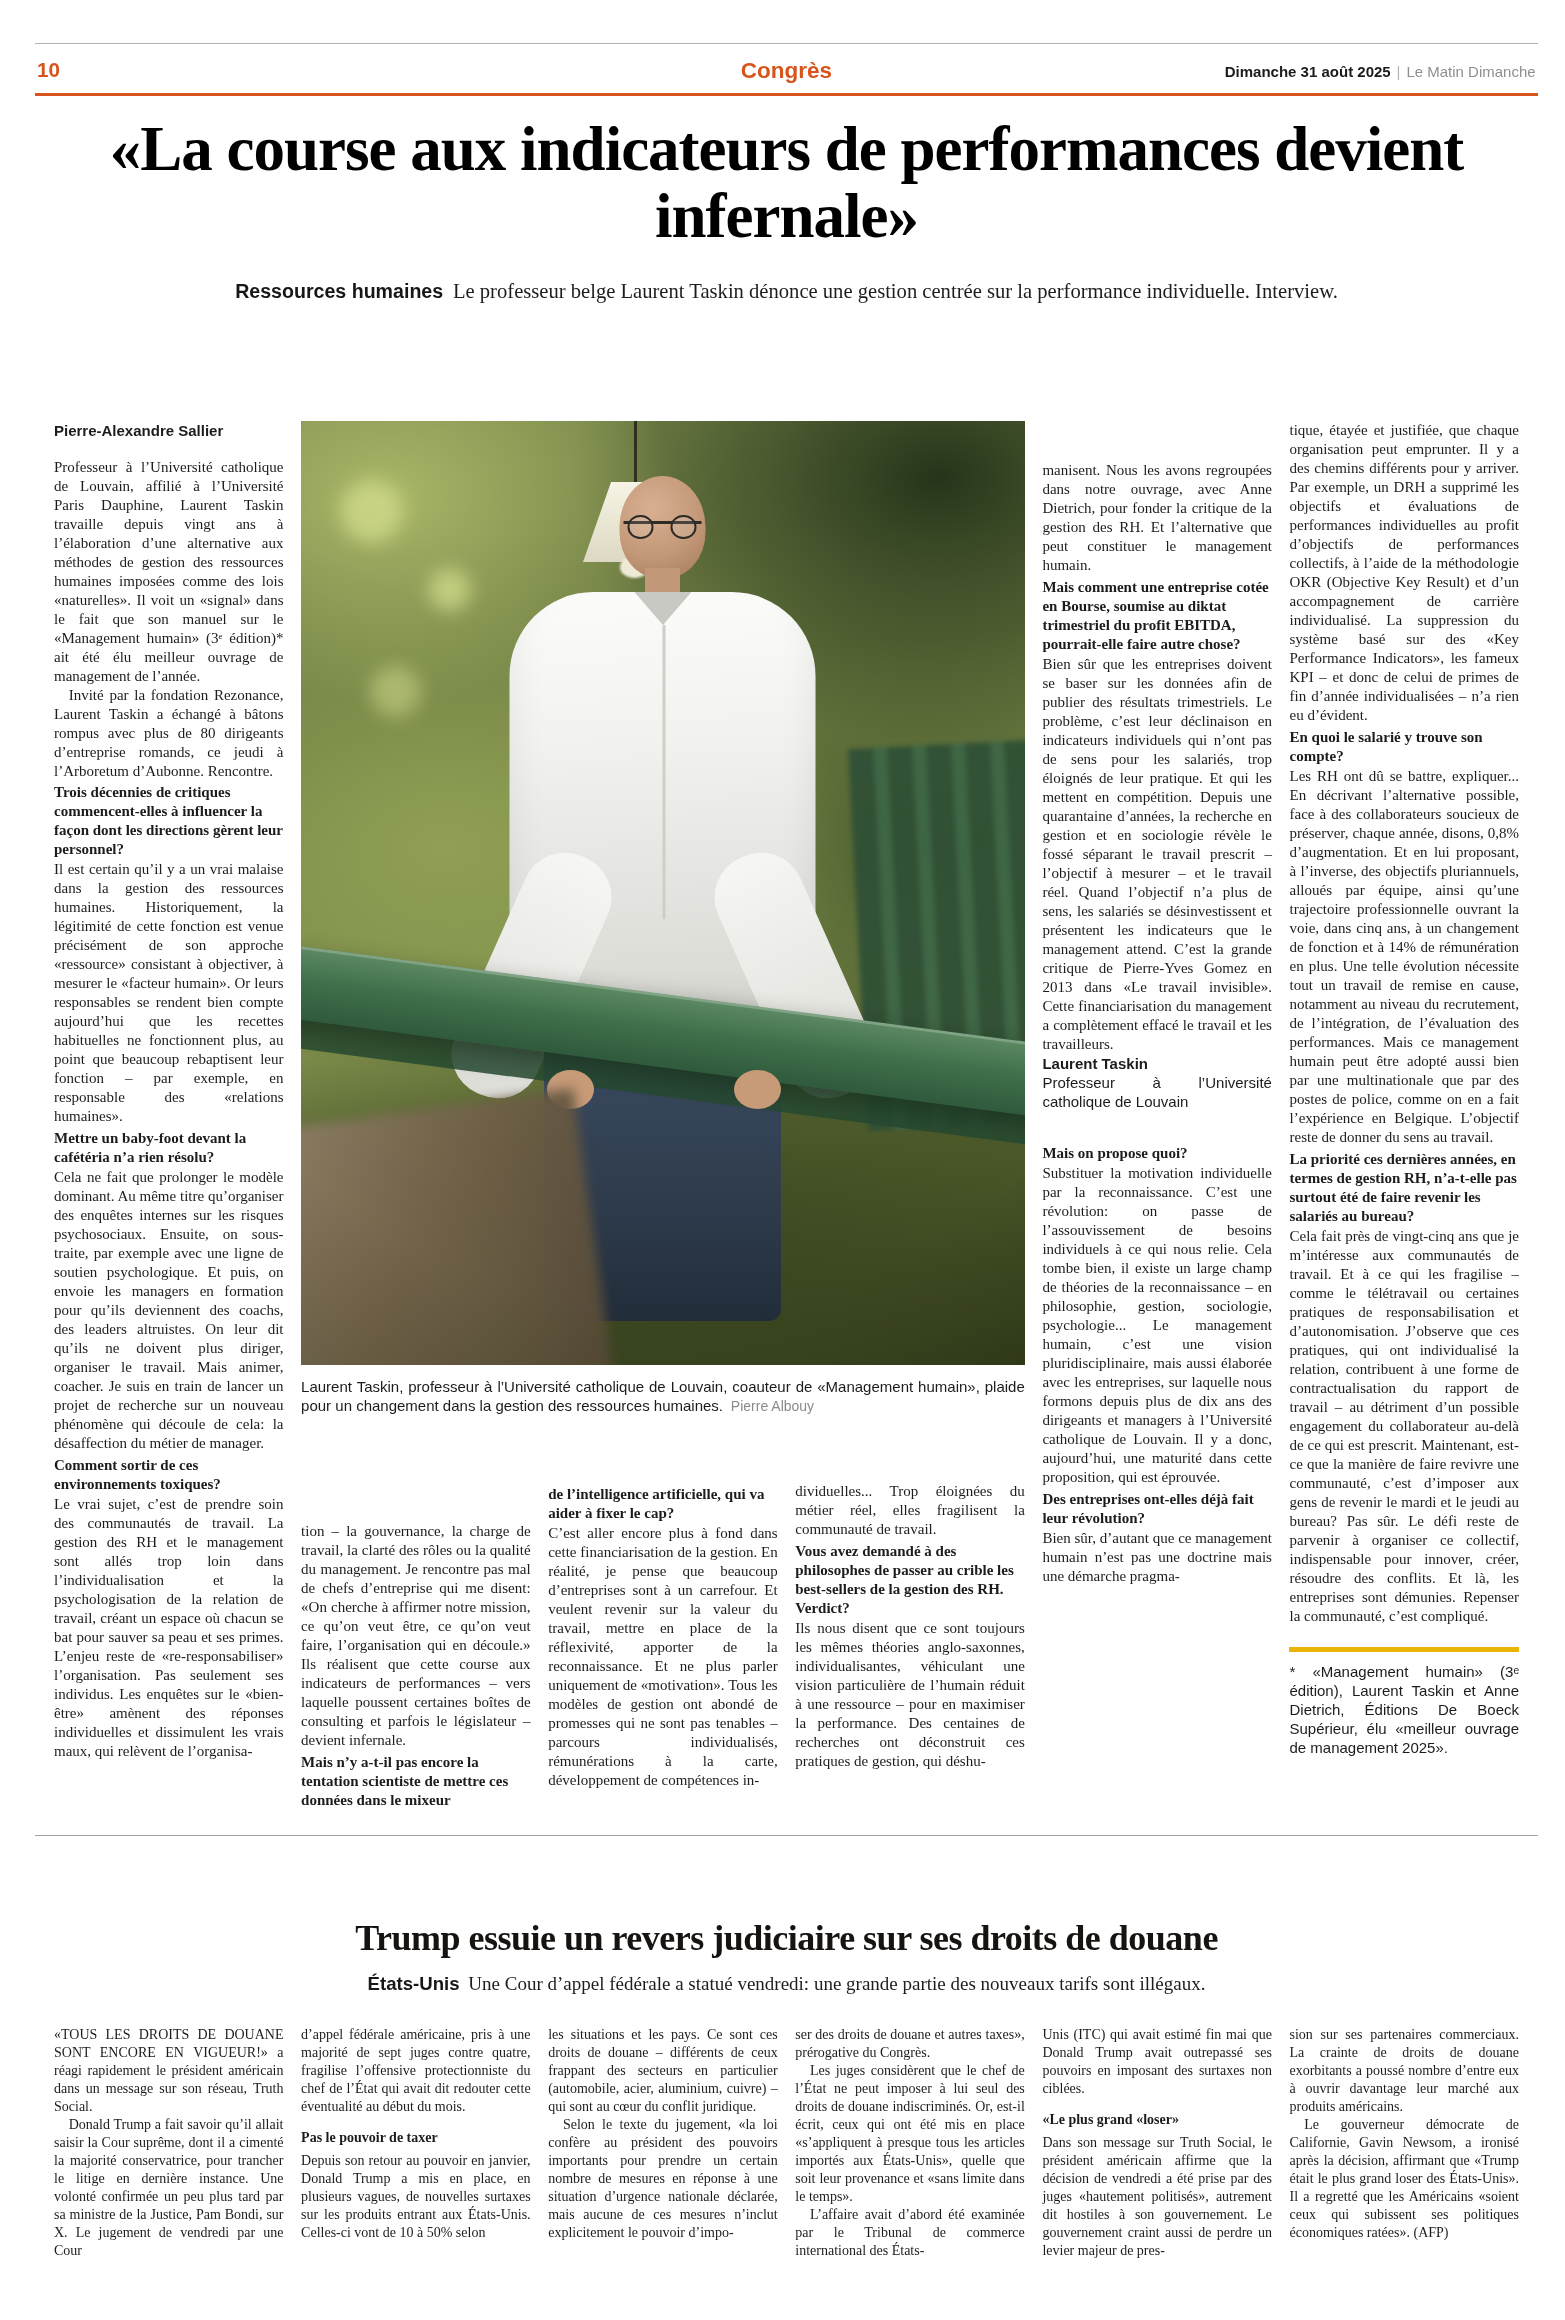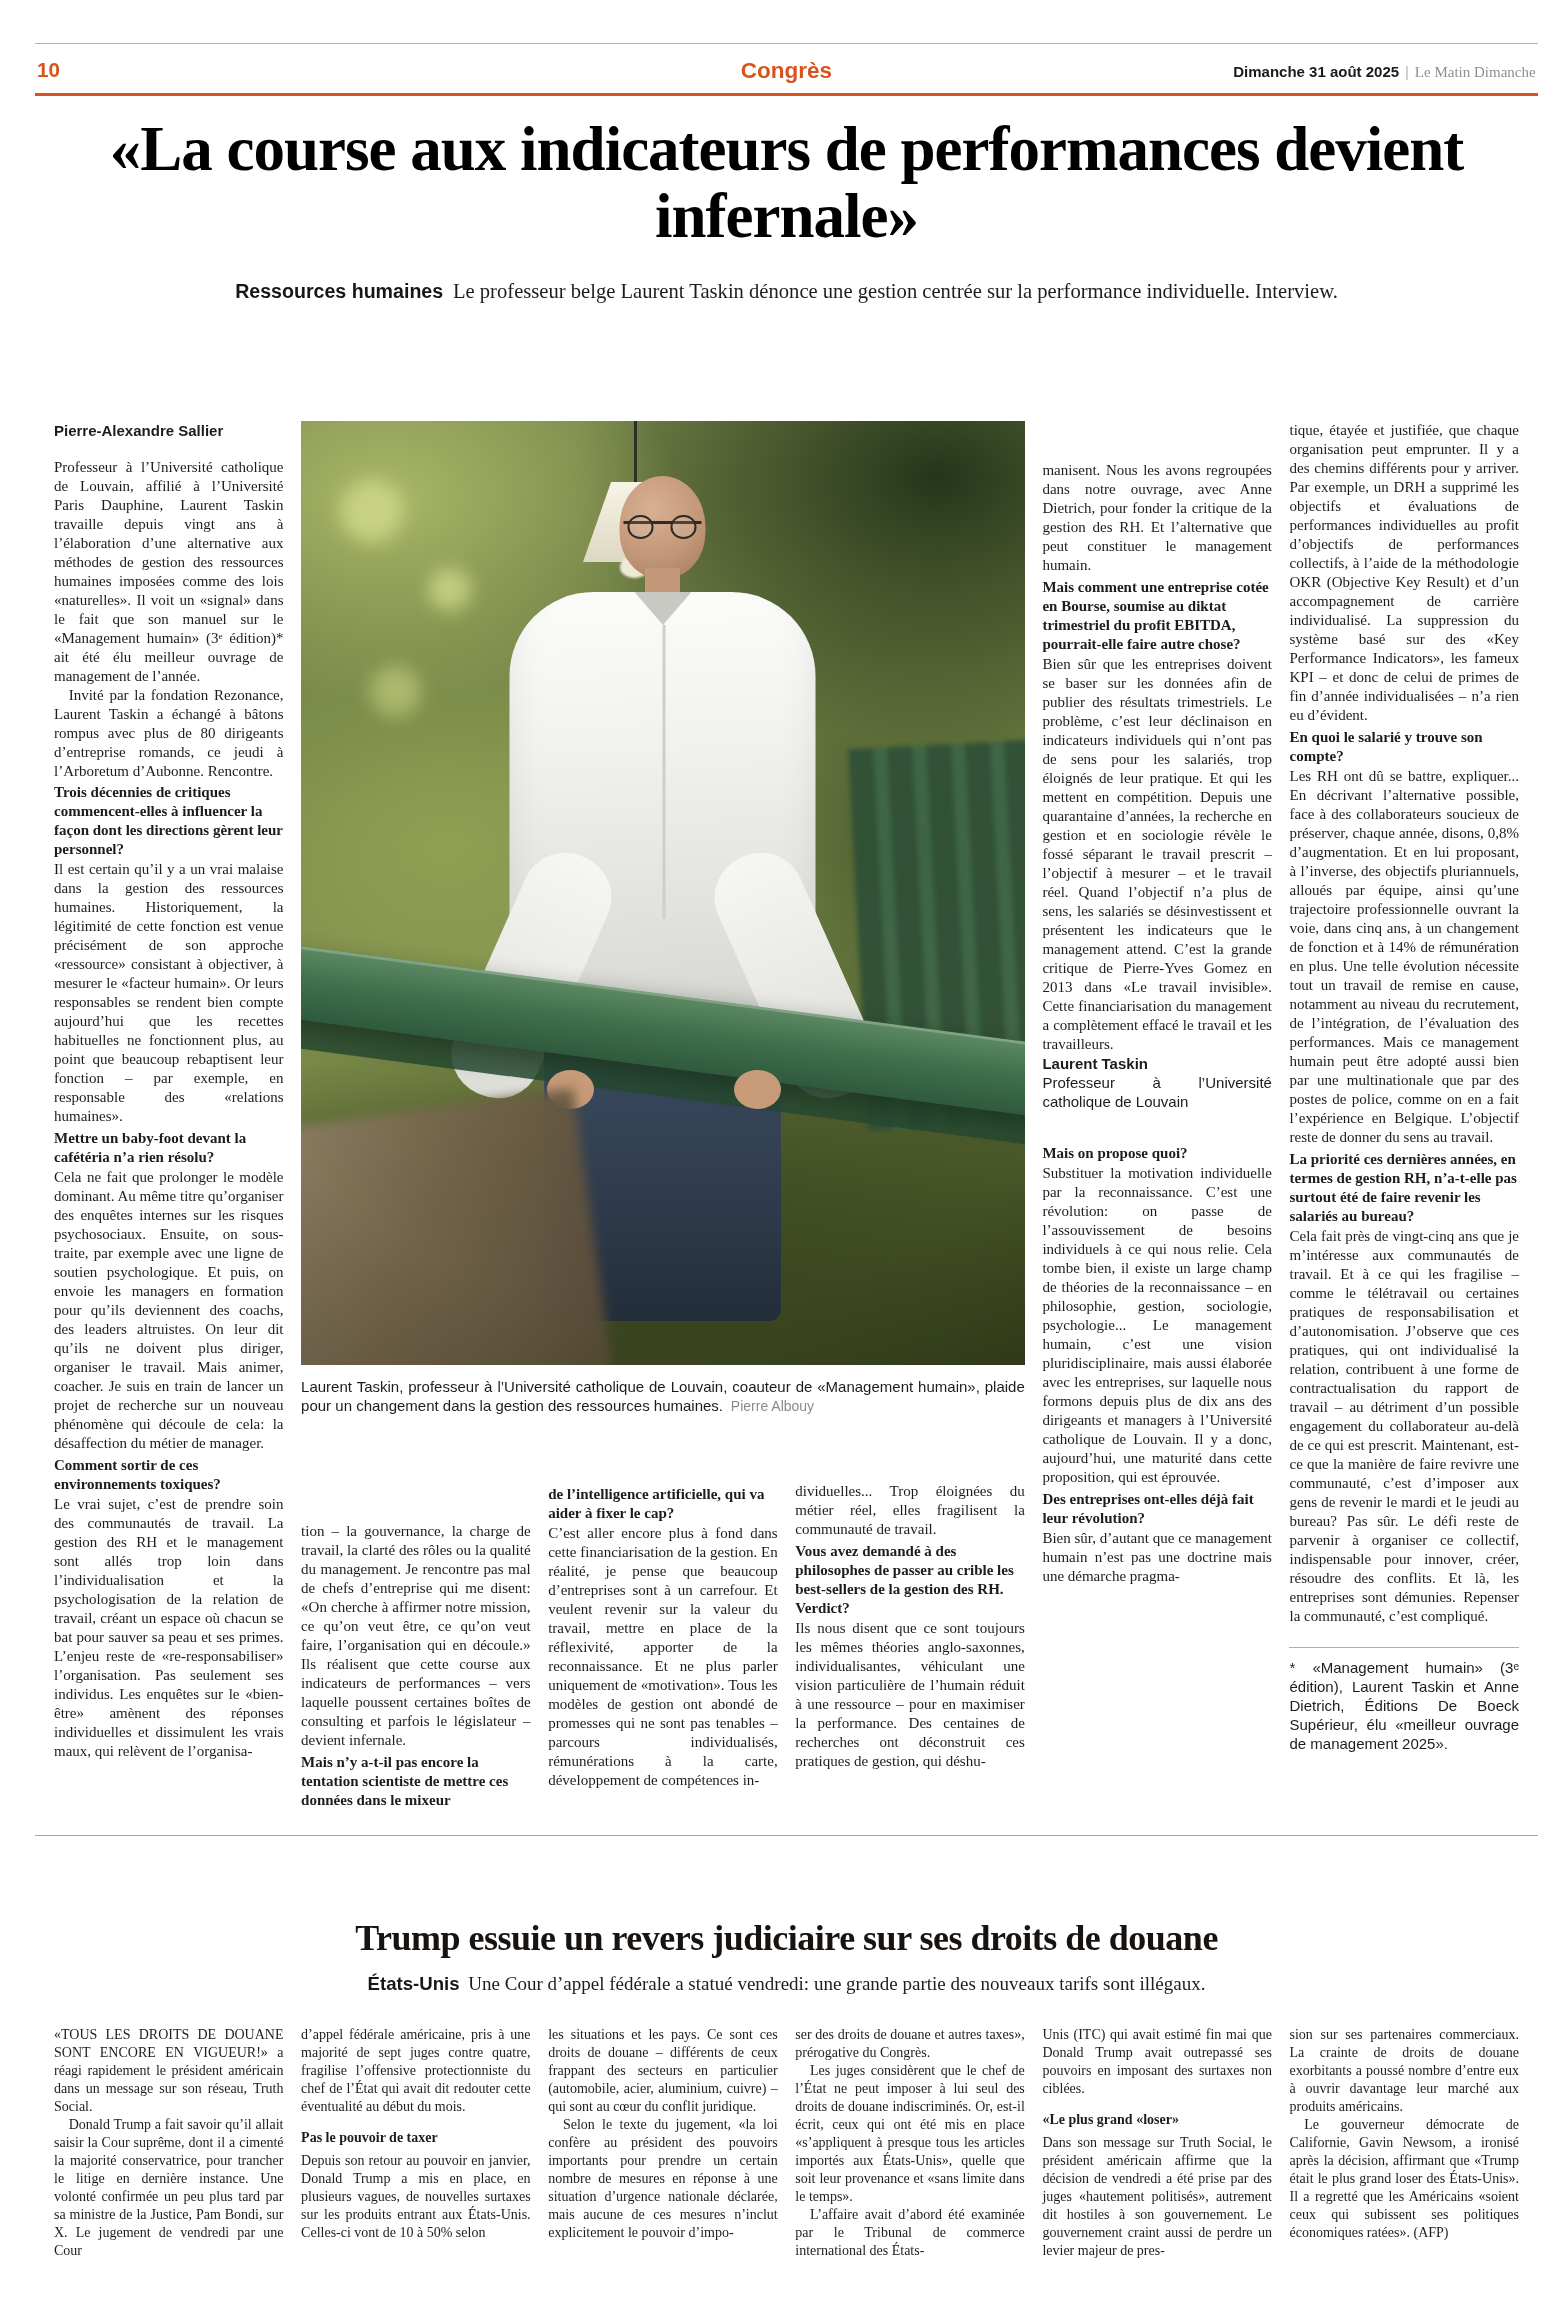--- a/index.html
+++ b/index.html
@@ -10,21 +10,21 @@
     font-family:"Liberation Serif", serif; color:#1c1c1c;
   }
   
   .topbar { position:absolute; left:35px; right:27.4px; top:43px; }
   .topbar .hairline { border-top:1px solid #b3b3b3; }
   .topbar .row { position:relative; display:flex; justify-content:space-between; align-items:baseline; padding:13.7px 2px 11.8px; }
   .pagenum { font-family:"Liberation Sans",sans-serif; font-size:20.6px; font-weight:600; color:#d8541d; }
   .sectionname { position:absolute; left:50%; transform:translateX(-50%); font-family:"Liberation Sans",sans-serif; font-size:22.5px; font-weight:700; color:#d8541d; }
   .dateline { font-family:"Liberation Sans",sans-serif; font-size:15px; color:#1b1b1b; font-weight:700; }
   .dateline .sep { color:#b5b5b5; font-weight:400; padding:0 5.9px; }
-  .dateline .paper { color:#8f8f8f; font-weight:400;font-family:Liberation Serif, serif; }
+  .dateline .paper { color:#8f8f8f; font-weight:400; }
   .orangerule { height:2.9px; background:#d8541d; }
 
   
   .headline-area { position:absolute; left:54px; right:46px; top:116px; text-align:center; }
   h1.mainhead { font-size:63px; line-height:1.07; font-weight:700; color:#000000; letter-spacing:-1px; }
   .kicker { margin-top:29px; font-size:20.6px; color:#1d1d1d; }
   .kicker .klabel { font-family:"Liberation Sans",sans-serif; font-weight:700; font-size:19.6px; margin-right:9.8px; color:#171717; }
 
   
   .main-grid {
@@ -95,21 +95,21 @@
   .vig { inset:0; background:radial-gradient(120% 90% at 50% 40%, transparent 60%, rgba(20,26,10,.35) 100%); z-index:7; }
 
   .photo-caption { margin-top:11.8px; font-family:"Liberation Sans",sans-serif; font-size:16.7px; line-height:22.5px; color:#222; text-align:left; }
   .photo-caption .credit { font-size:14px; color:#8a8a8a; margin-left:7.8px; }
 
   
   .pullquote { font-size:28px; line-height:1.22; font-weight:700; color:#15110e; text-align:left; margin:45px 0 29px; }
   .pq-name { font-family:"Liberation Sans",sans-serif; font-weight:700; font-size:16.7px; color:#161616; }
   .pq-role { font-family:"Liberation Sans",sans-serif; font-size:15.7px; line-height:20.6px; color:#2a2a2a; margin-bottom:33px; }
 
-  .footnote { margin-top:21.6px; border-top:1px solid #eab308; padding-top:9.8px;
+  .footnote { margin-top:21.6px; border-top:5px solid #eab308; padding-top:9.8px;
       font-family:"Liberation Sans",sans-serif; font-size:14.7px; line-height:20px; color:#222; text-align:left; }
 
   
   .divider { position:absolute; left:35px; right:27.4px; top:1835px; border-top:1px solid #a5a5a5; }
   .bottom-area { position:absolute; left:54px; right:46px; top:1920px; }
   h2.bottomhead { font-size:36px; line-height:1.05; font-weight:700; text-align:center; color:#171310; letter-spacing:-0.5px; }
   .bkicker { margin-top:15.7px; text-align:center; font-size:19px; color:#1d1d1d; }
   .bkicker .klabel { font-family:"Liberation Sans",sans-serif; font-weight:700; font-size:18.6px; margin-right:8.8px; color:#171717; }
   .bottom-grid { margin-top:31px; height:316px; overflow:hidden;
       display:grid; grid-template-columns:repeat(6,1fr); column-gap:17.6px; }

